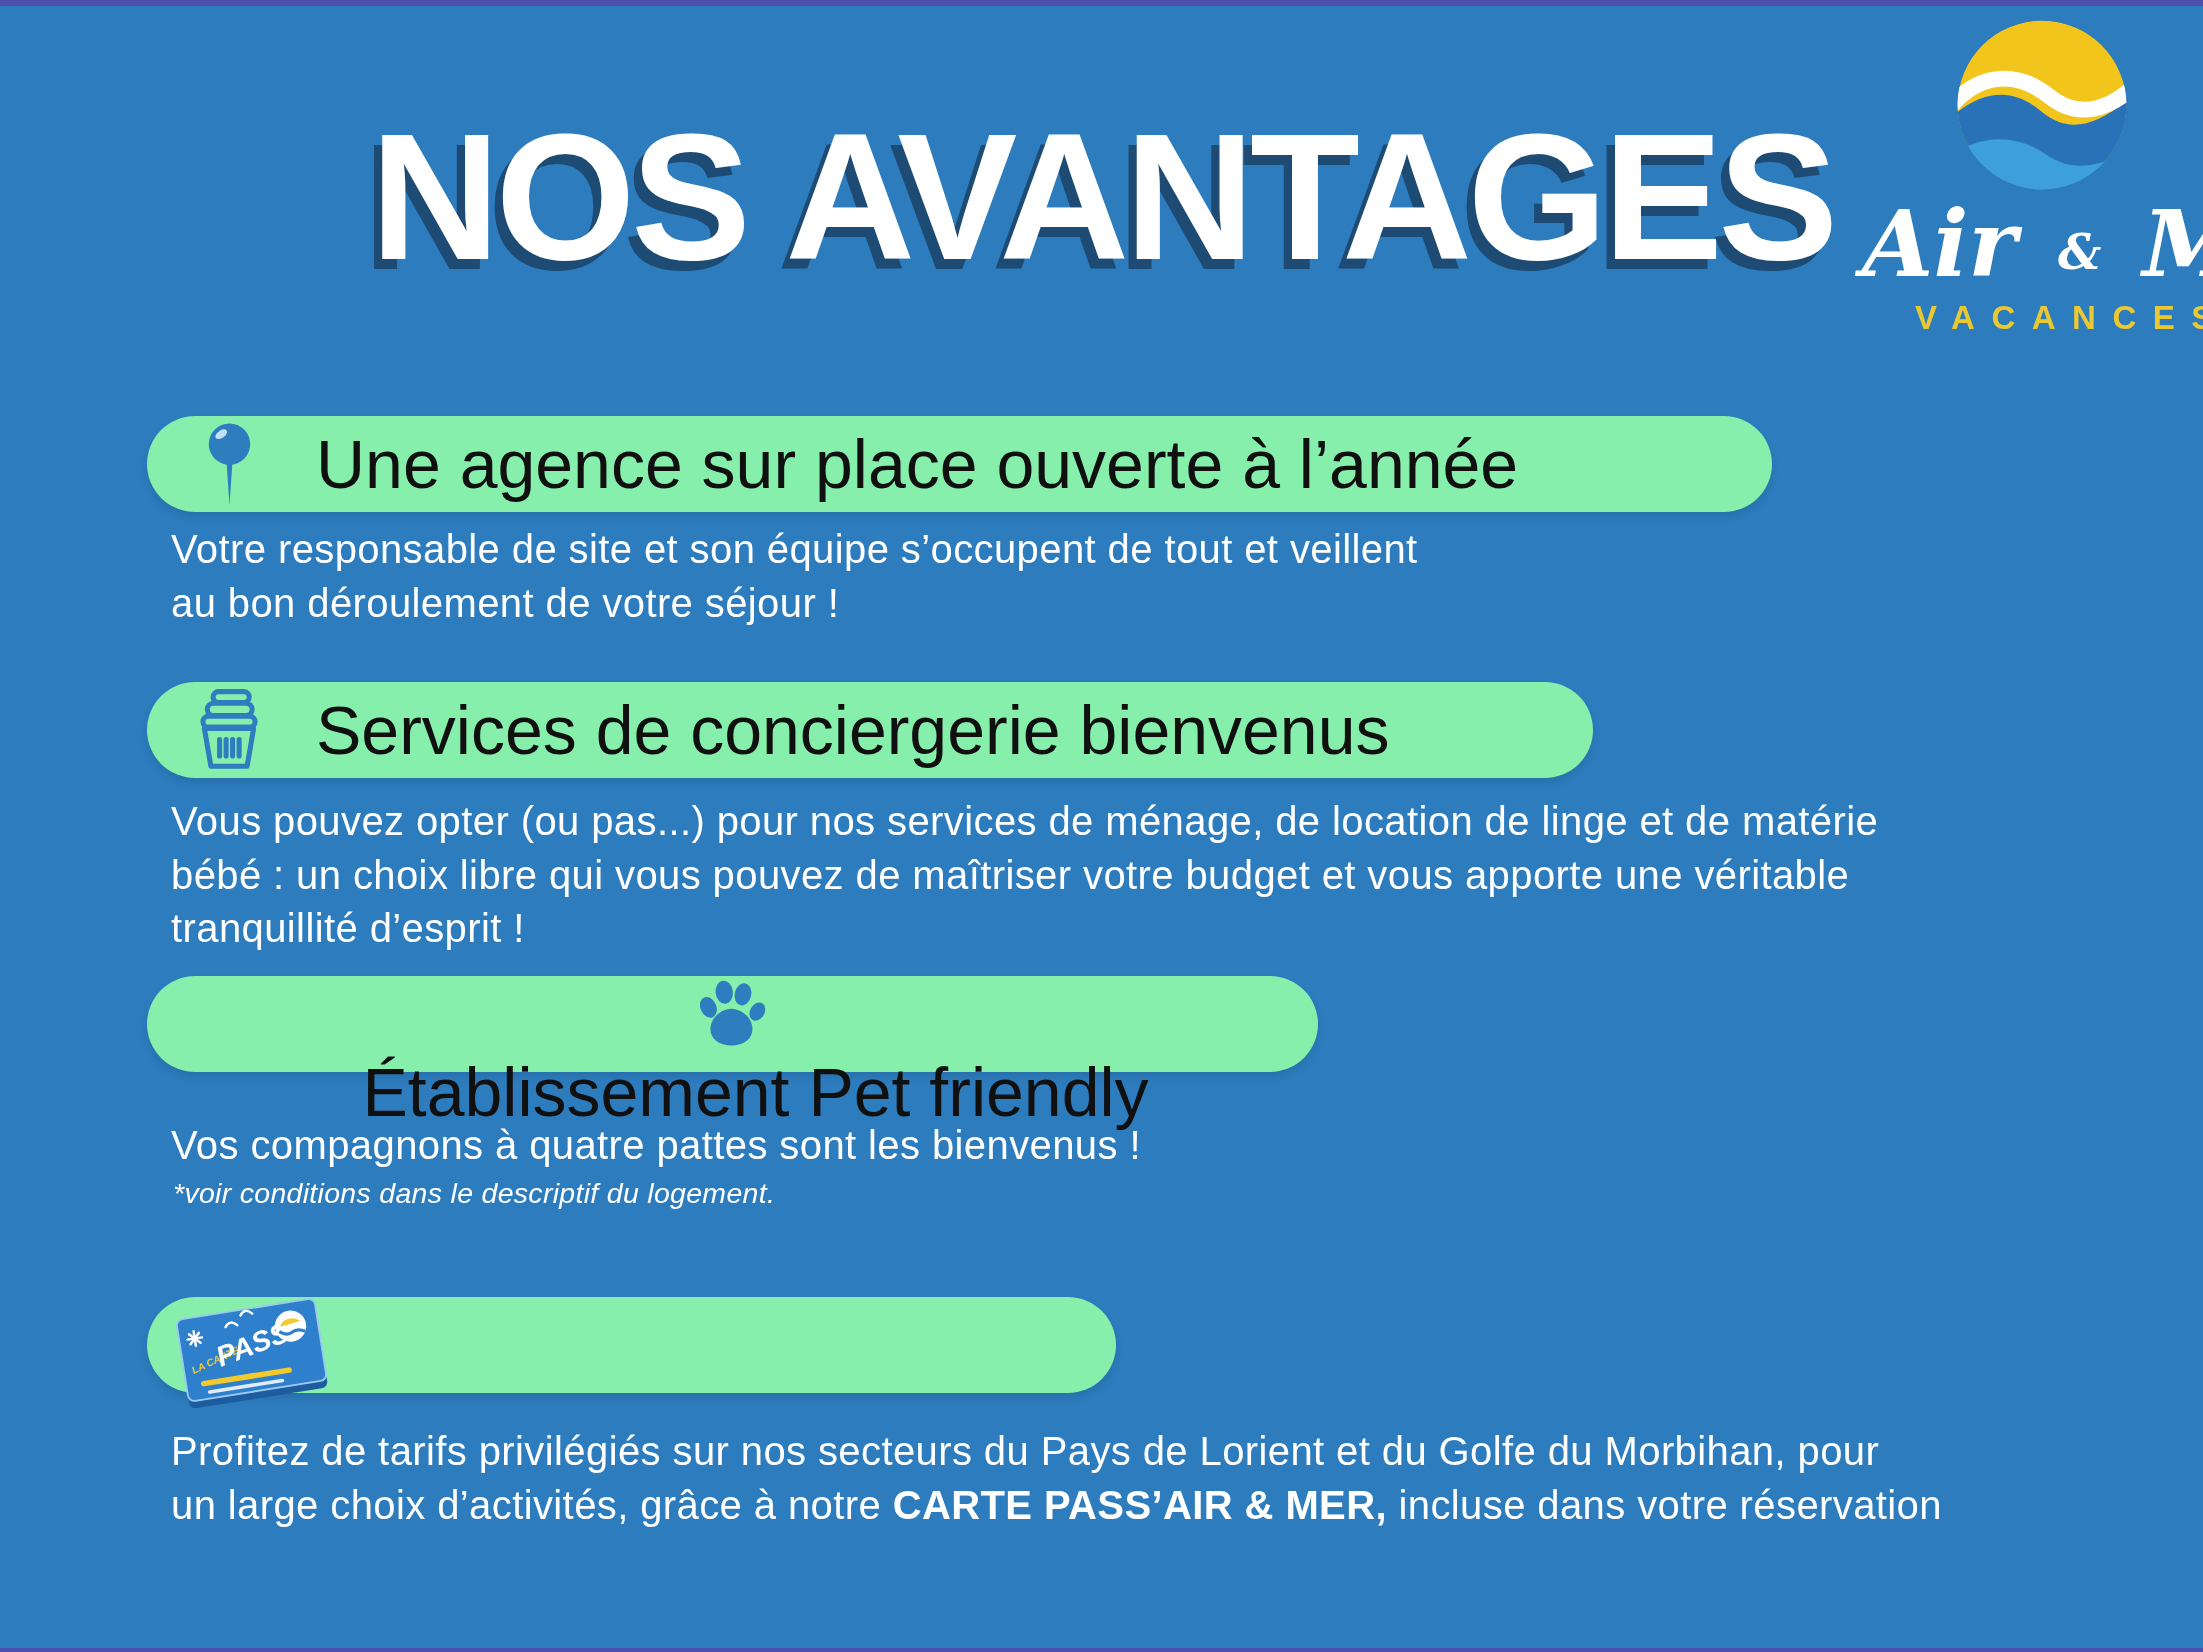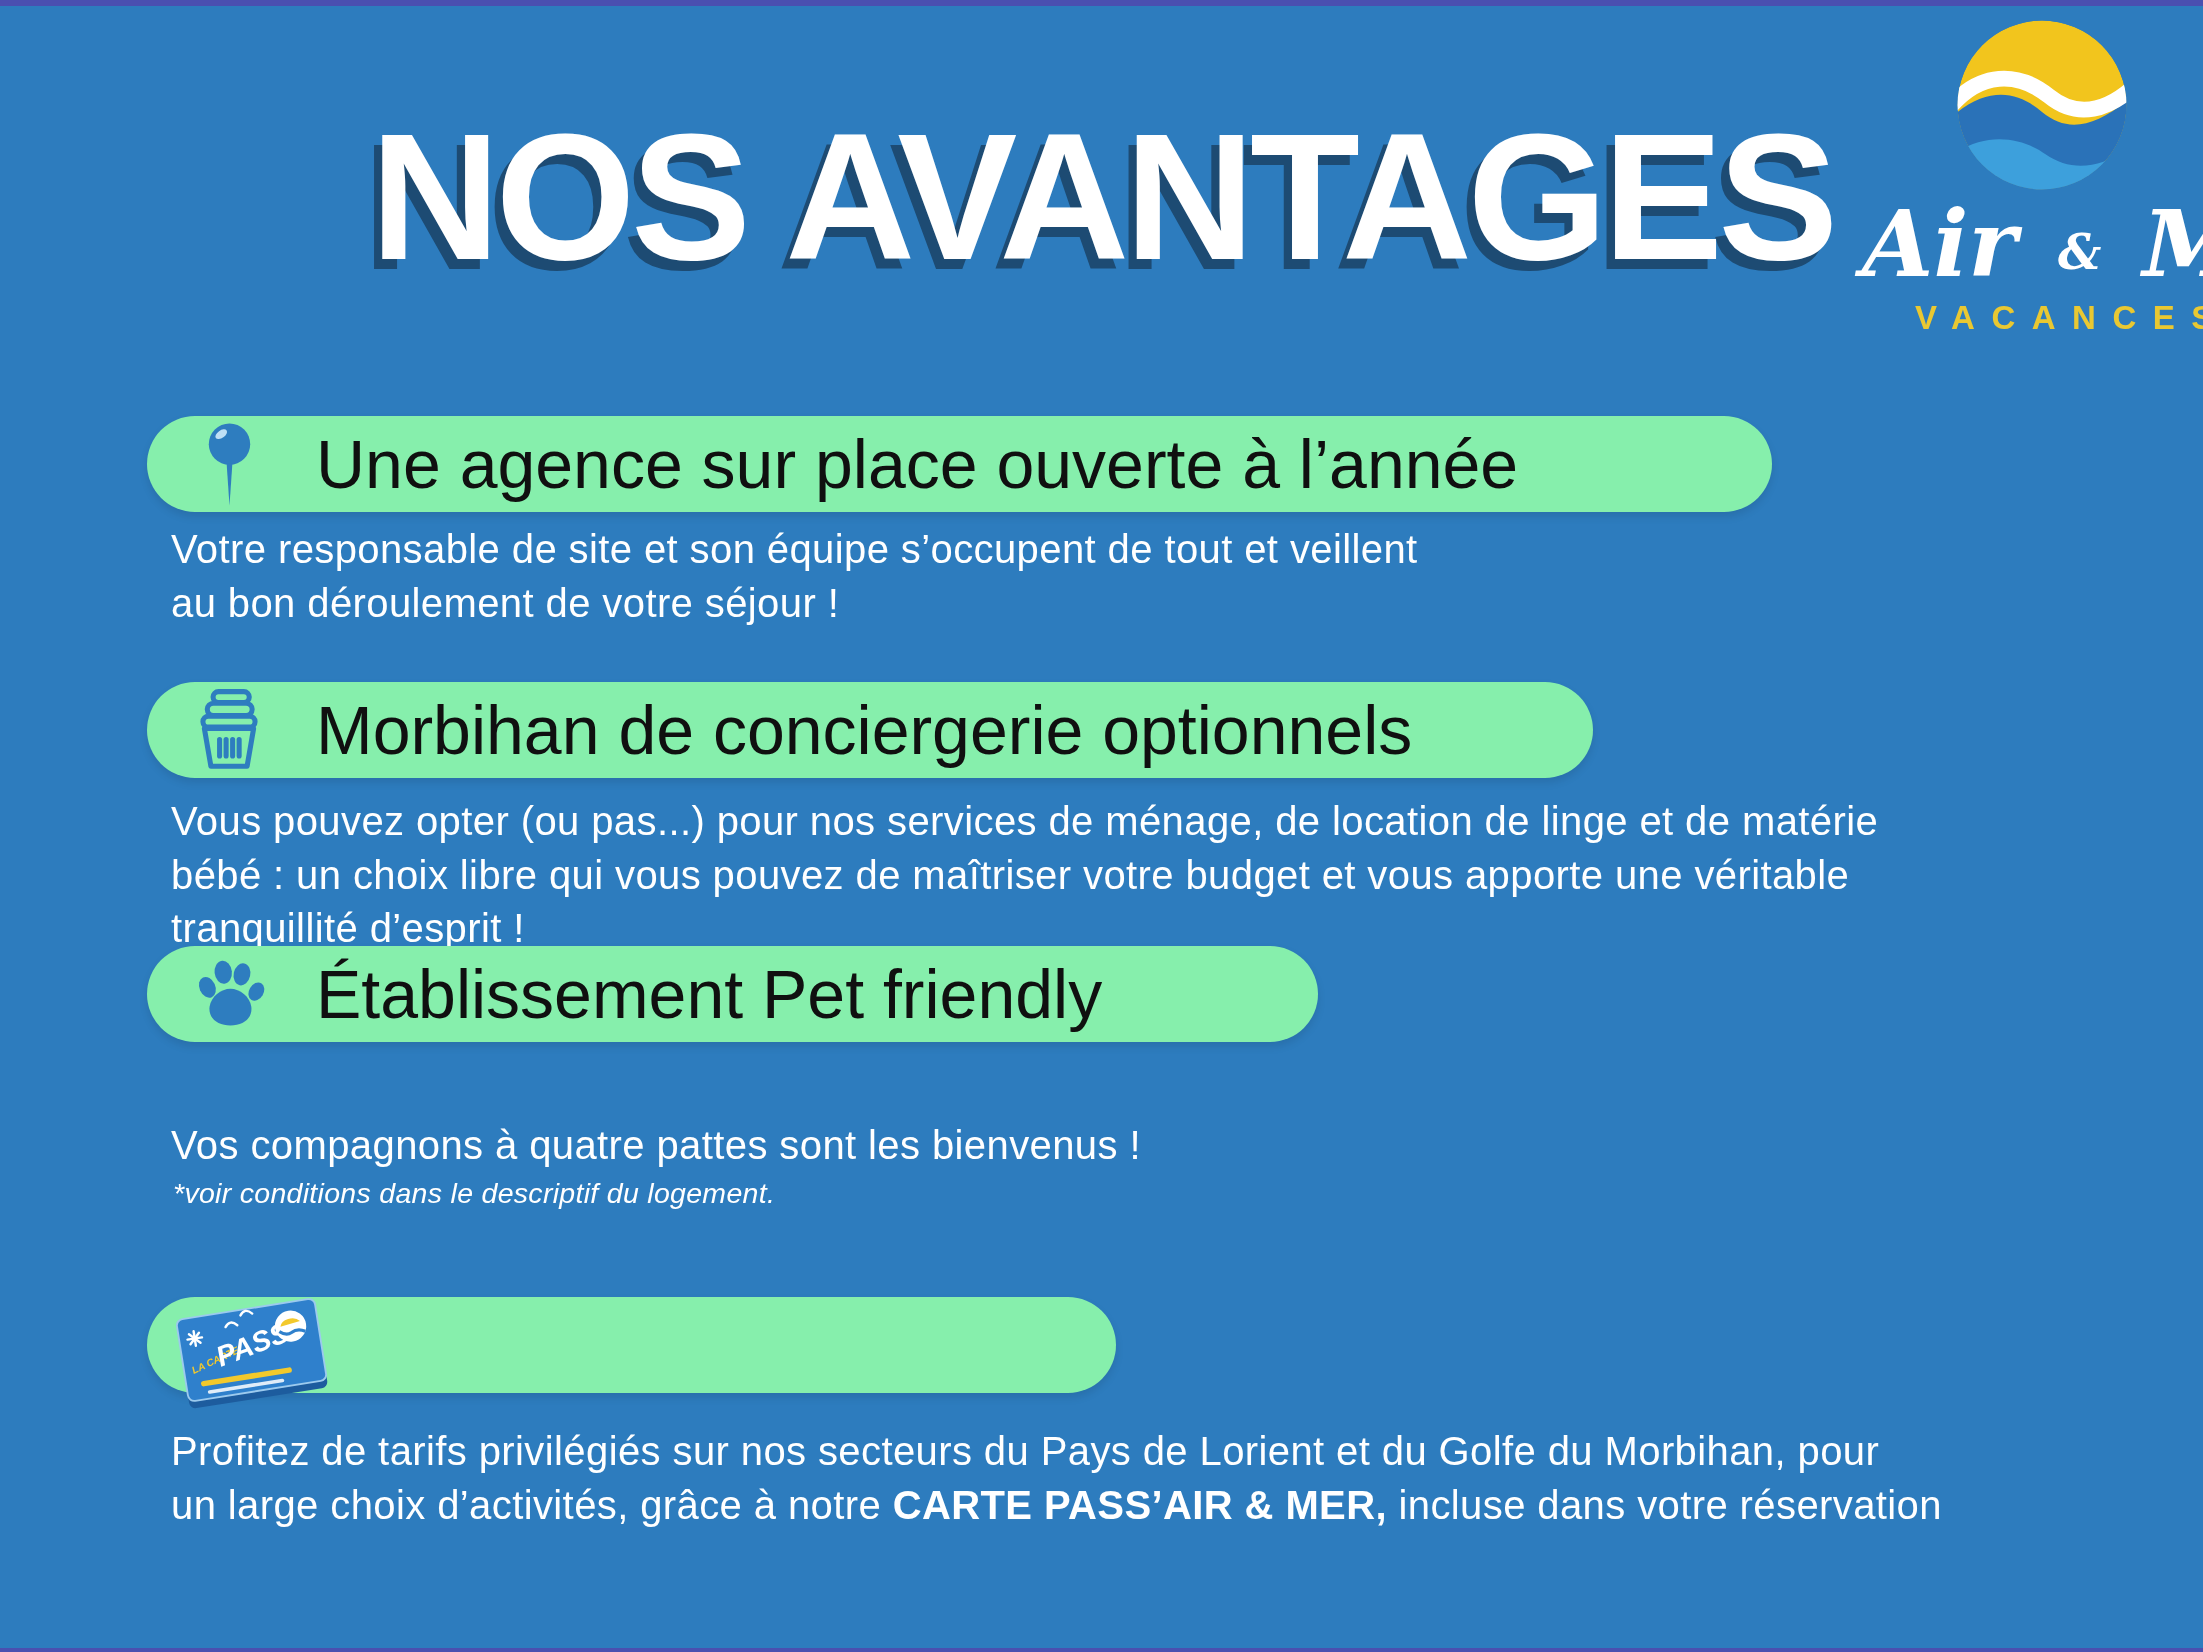--- a/index.html
+++ b/index.html
@@ -45,21 +45,21 @@
     padding-left:46px;box-sizing:border-box;
   }
   .pill h2{
     margin:0;font-weight:normal;font-size:68px;color:#101010;
     letter-spacing:0;white-space:nowrap;
     font-family:"Liberation Sans", sans-serif;
   }
   .pill .icon{width:72px;display:flex;justify-content:center;margin-right:51px;flex:none;}
   .pill-1{top:416px;width:1625px;}
   .pill-2{top:682px;width:1446px;}
-  .pill-3{top:946px;width:1171px;}
+  .pill-3{top:976px;width:1171px;flex-direction:column;}
   .pill-4{top:1297px;width:969px;}
   .pill-4 h2{margin-left:219px;}
   .card-icon{position:absolute;left:7.3px;top:-16.5px;width:195px;height:138px;}
 
   
   .para{
     position:absolute;left:171px;margin:0;
     color:#ffffff;font-size:40px;line-height:134%;letter-spacing:0.4px;
     white-space:pre-line;
   }
@@ -126,21 +126,21 @@
           <rect x="26" y="5" width="50" height="15" rx="7.5"></rect>
           <rect x="18" y="21" width="62" height="17" rx="8.5"></rect>
           <rect x="12" y="39" width="72" height="15" rx="7.5"></rect>
           <path d="M14 56 L82 56 L73 108 L23 108 Z"></path>
           <line x1="35" y1="71" x2="35" y2="94"></line>
           <line x1="44" y1="71" x2="44" y2="94"></line>
           <line x1="53" y1="71" x2="53" y2="94"></line>
           <line x1="62" y1="71" x2="62" y2="94"></line>
         </svg>
       </span>
-      <h2>Morbihan de conciergerie optionnels</h2>
+      <h2>Services de conciergerie bienvenus</h2>
     </div>
     <p class="para para-2">Vous pouvez opter (ou pas...) pour nos services de ménage, de location de linge et de matérie
 bébé : un choix libre qui vous pouvez de maîtriser votre budget et vous apporte une véritable
 tranquillité d’esprit !</p>
   </section>
 
   <section>
     <div class="pill pill-3">
       <span class="icon">
         <svg width="77" height="77" viewBox="0 0 100 100" fill="#2e7dbf">

